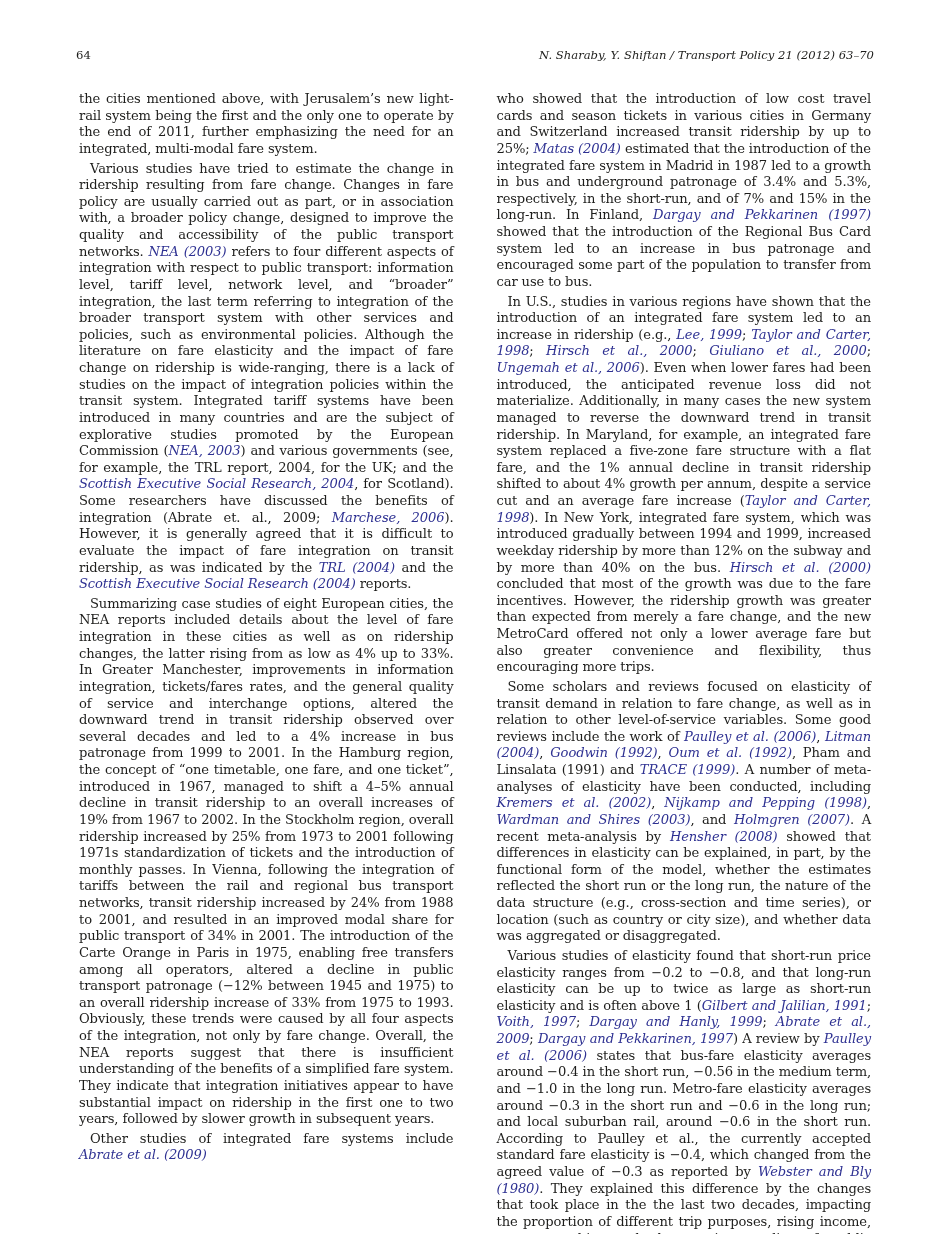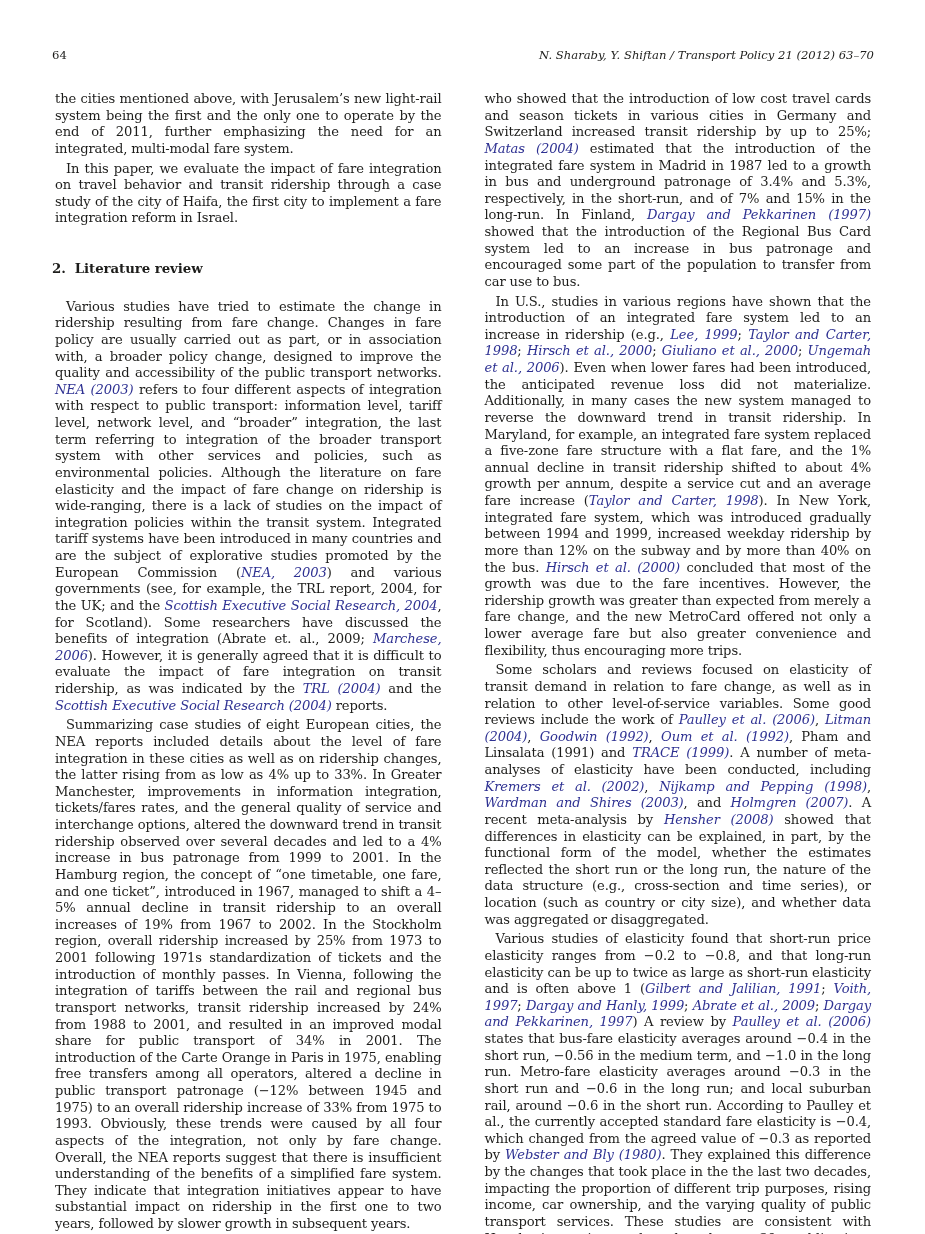--- a/index.html
+++ b/index.html
@@ -6,21 +6,21 @@
   body {
     width: 925px; height: 1234px;
     font-family: "DejaVu Serif", "Liberation Serif", serif;
     color: #1d1d1b;
     -webkit-font-smoothing: antialiased;
   }
   .page {
     position: relative;
     width: 925px; height: 1234px;
     box-sizing: border-box;
-    padding: 48px 51px 0 52px;
+    padding: 48px 51px 0 76px;
     overflow: hidden;
     --link: #2e3192;
   }
   .page-header {
     position: relative;
     height: 15px;
     margin-bottom: 25px;
     font-size: 11.6px;
     line-height: 15px;
   }
@@ -53,22 +53,20 @@
 <body style="color: rgb(29, 29, 27);">
 
 <div class="page" style="--link: #2e3192;">
   <div class="page-header">
     <span class="page-num">64</span>
     <span class="running-head">N. Sharaby, Y. Shiftan / Transport Policy 21 (2012) 63–70</span>
   </div>
   <div class="columns">
     <div class="col">
         <p class=""><span>the cities mentioned above, with Jerusalem’s new light-rail system being the first and the only one to operate by the end of 2011, further emphasizing the need for an integrated, multi-modal fare system.</span></p>
-        <p class="indent"><span>In this paper, we evaluate the impact of fare integration on travel behavior and transit ridership through a case study of the city of Haifa, the first city to implement a fare integration reform in Israel.</span></p>
-        <h2 class="section-heading"><span class="heading-num">2.</span><span>Literature review</span></h2>
         <p class="indent"><span>Various studies have tried to estimate the change in ridership resulting from fare change. Changes in fare policy are usually carried out as part, or in association with, a broader policy change, designed to improve the quality and accessibility of the public transport networks. </span><a class="cite">NEA (2003)</a><span> refers to four different aspects of integration with respect to public transport: information level, tariff level, network level, and “broader” integration, the last term referring to integration of the broader transport system with other services and policies, such as environmental policies. Although the literature on fare elasticity and the impact of fare change on ridership is wide-ranging, there is a lack of studies on the impact of integration policies within the transit system. Integrated tariff systems have been introduced in many countries and are the subject of explorative studies promoted by the European Commission (</span><a class="cite">NEA, 2003</a><span>) and various governments (see, for example, the TRL report, 2004, for the UK; and the </span><a class="cite">Scottish Executive Social Research, 2004</a><span>, for Scotland). Some researchers have discussed the benefits of integration (Abrate et. al., 2009; </span><a class="cite">Marchese, 2006</a><span>). However, it is generally agreed that it is difficult to evaluate the impact of fare integration on transit ridership, as was indicated by the </span><a class="cite">TRL (2004)</a><span> and the </span><a class="cite">Scottish Executive Social Research (2004)</a><span> reports.</span></p>
         <p class="indent"><span>Summarizing case studies of eight European cities, the NEA reports included details about the level of fare integration in these cities as well as on ridership changes, the latter rising from as low as 4% up to 33%. In Greater Manchester, improvements in information integration, tickets/fares rates, and the general quality of service and interchange options, altered the downward trend in transit ridership observed over several decades and led to a 4% increase in bus patronage from 1999 to 2001. In the Hamburg region, the concept of “one timetable, one fare, and one ticket”, introduced in 1967, managed to shift a 4–5% annual decline in transit ridership to an overall increases of 19% from 1967 to 2002. In the Stockholm region, overall ridership increased by 25% from 1973 to 2001 following 1971s standardization of tickets and the introduction of monthly passes. In Vienna, following the integration of tariffs between the rail and regional bus transport networks, transit ridership increased by 24% from 1988 to 2001, and resulted in an improved modal share for public transport of 34% in 2001. The introduction of the Carte Orange in Paris in 1975, enabling free transfers among all operators, altered a decline in public transport patronage (−12% between 1945 and 1975) to an overall ridership increase of 33% from 1975 to 1993. Obviously, these trends were caused by all four aspects of the integration, not only by fare change. Overall, the NEA reports suggest that there is insufficient understanding of the benefits of a simplified fare system. They indicate that integration initiatives appear to have substantial impact on ridership in the first one to two years, followed by slower growth in subsequent years.</span></p>
         <p class="indent"><span>Other studies of integrated fare systems include </span><a class="cite">Abrate et al. (2009)</a></p>
       </div>
     <div class="col">
         <p class=""><span>who showed that the introduction of low cost travel cards and season tickets in various cities in Germany and Switzerland increased transit ridership by up to 25%; </span><a class="cite">Matas (2004)</a><span> estimated that the introduction of the integrated fare system in Madrid in 1987 led to a growth in bus and underground patronage of 3.4% and 5.3%, respectively, in the short-run, and of 7% and 15% in the long-run. In Finland, </span><a class="cite">Dargay and Pekkarinen (1997)</a><span> showed that the introduction of the Regional Bus Card system led to an increase in bus patronage and encouraged some part of the population to transfer from car use to bus.</span></p>
         <p class="indent"><span>In U.S., studies in various regions have shown that the introduction of an integrated fare system led to an increase in ridership (e.g., </span><a class="cite">Lee, 1999</a><span>; </span><a class="cite">Taylor and Carter, 1998</a><span>; </span><a class="cite">Hirsch et al., 2000</a><span>; </span><a class="cite">Giuliano et al., 2000</a><span>; </span><a class="cite">Ungemah et al., 2006</a><span>). Even when lower fares had been introduced, the anticipated revenue loss did not materialize. Additionally, in many cases the new system managed to reverse the downward trend in transit ridership. In Maryland, for example, an integrated fare system replaced a five-zone fare structure with a flat fare, and the 1% annual decline in transit ridership shifted to about 4% growth per annum, despite a service cut and an average fare increase (</span><a class="cite">Taylor and Carter, 1998</a><span>). In New York, integrated fare system, which was introduced gradually between 1994 and 1999, increased weekday ridership by more than 12% on the subway and by more than 40% on the bus. </span><a class="cite">Hirsch et al. (2000)</a><span> concluded that most of the growth was due to the fare incentives. However, the ridership growth was greater than expected from merely a fare change, and the new MetroCard offered not only a lower average fare but also greater convenience and flexibility, thus encouraging more trips.</span></p>
         <p class="indent"><span>Some scholars and reviews focused on elasticity of transit demand in relation to fare change, as well as in relation to other level-of-service variables. Some good reviews include the work of </span><a class="cite">Paulley et al. (2006)</a><span>, </span><a class="cite">Litman (2004)</a><span>, </span><a class="cite">Goodwin (1992)</a><span>, </span><a class="cite">Oum et al. (1992)</a><span>, Pham and Linsalata (1991) and </span><a class="cite">TRACE (1999)</a><span>. A number of meta-analyses of elasticity have been conducted, including </span><a class="cite">Kremers et al. (2002)</a><span>, </span><a class="cite">Nijkamp and Pepping (1998)</a><span>, </span><a class="cite">Wardman and Shires (2003)</a><span>, and </span><a class="cite">Holmgren (2007)</a><span>. A recent meta-analysis by </span><a class="cite">Hensher (2008)</a><span> showed that differences in elasticity can be explained, in part, by the functional form of the model, whether the estimates reflected the short run or the long run, the nature of the data structure (e.g., cross-section and time series), or location (such as country or city size), and whether data was aggregated or disaggregated.</span></p>
         <p class="indent"><span>Various studies of elasticity found that short-run price elasticity ranges from −0.2 to −0.8, and that long-run elasticity can be up to twice as large as short-run elasticity and is often above 1 (</span><a class="cite">Gilbert and Jalilian, 1991</a><span>; </span><a class="cite">Voith, 1997</a><span>; </span><a class="cite">Dargay and Hanly, 1999</a><span>; </span><a class="cite">Abrate et al., 2009</a><span>; </span><a class="cite">Dargay and Pekkarinen, 1997</a><span>) A review by </span><a class="cite">Paulley et al. (2006)</a><span> states that bus-fare elasticity averages around −0.4 in the short run, −0.56 in the medium term, and −1.0 in the long run. Metro-fare elasticity averages around −0.3 in the short run and −0.6 in the long run; and local suburban rail, around −0.6 in the short run. According to Paulley et al., the currently accepted standard fare elasticity is −0.4, which changed from the agreed value of −0.3 as reported by </span><a class="cite">Webster and Bly (1980)</a><span>. They explained this difference by the changes that took place in the the last two decades, impacting the proportion of different trip purposes, rising income, car ownership, and the varying quality of public transport services. These studies are consistent with Hensher’s review, who, based on 39 publications encompassing 241 observations, found a mean fare-elasticity estimate of −0.395 with a standard deviation of 0.274. The value reported by Holmgren is also very close: −0.38 estimate. Finally, The web site of the American Public Transit Association (APTA) recommends an average bus-fare elasticity, over all hours and all cities, of −0.4.</span></p>
       </div>

